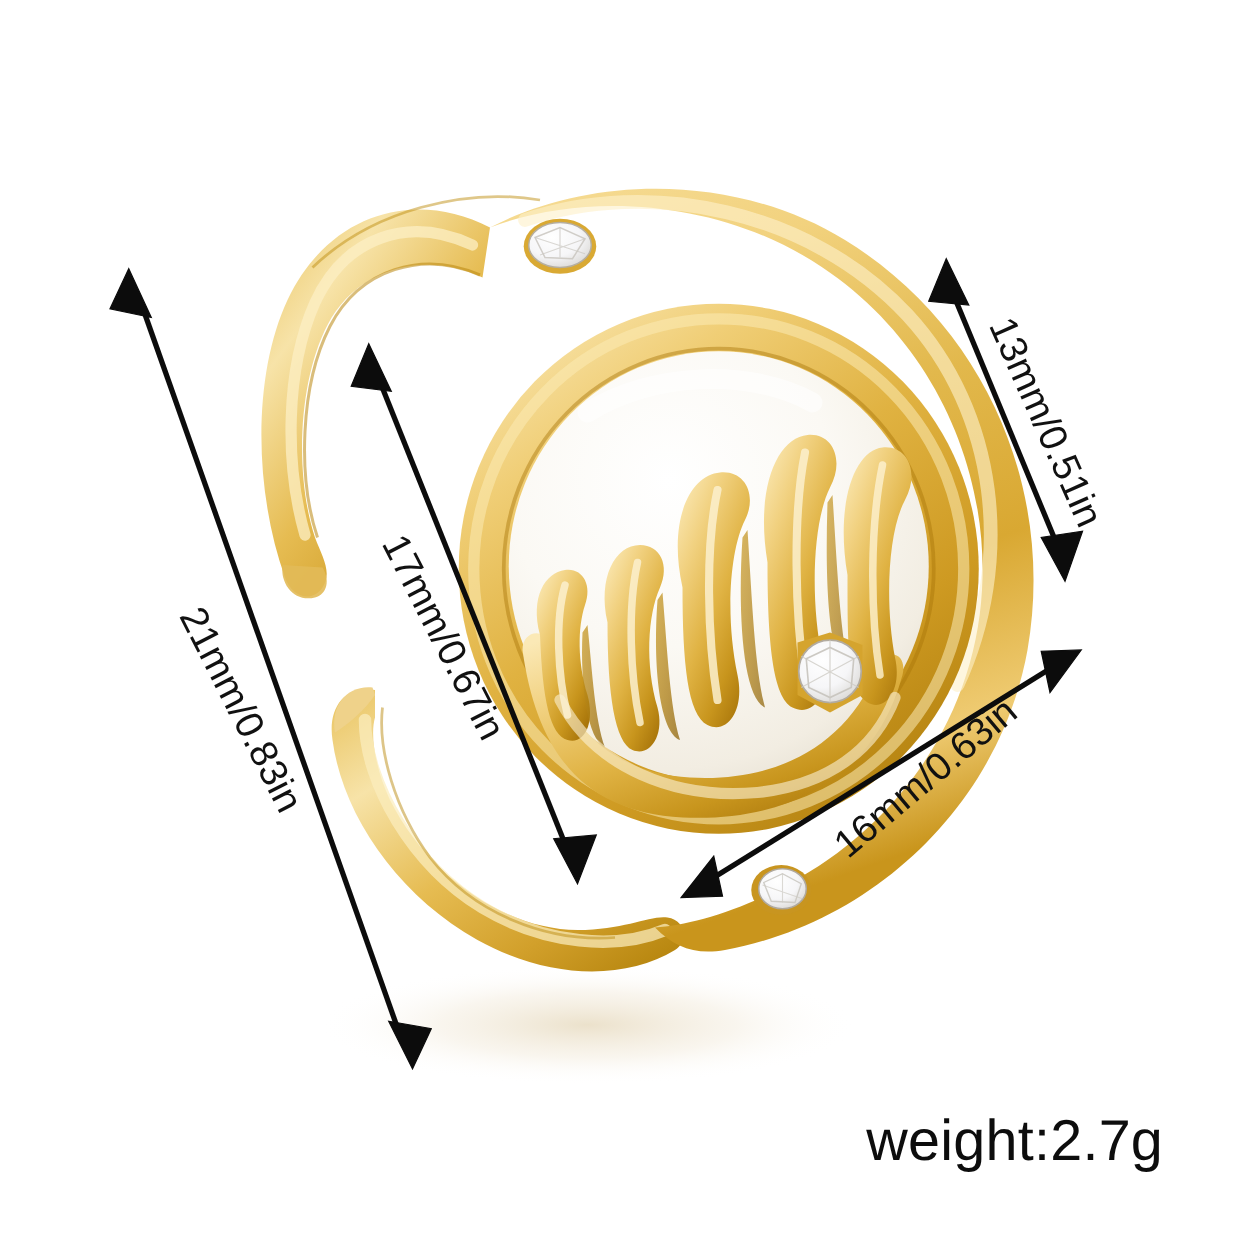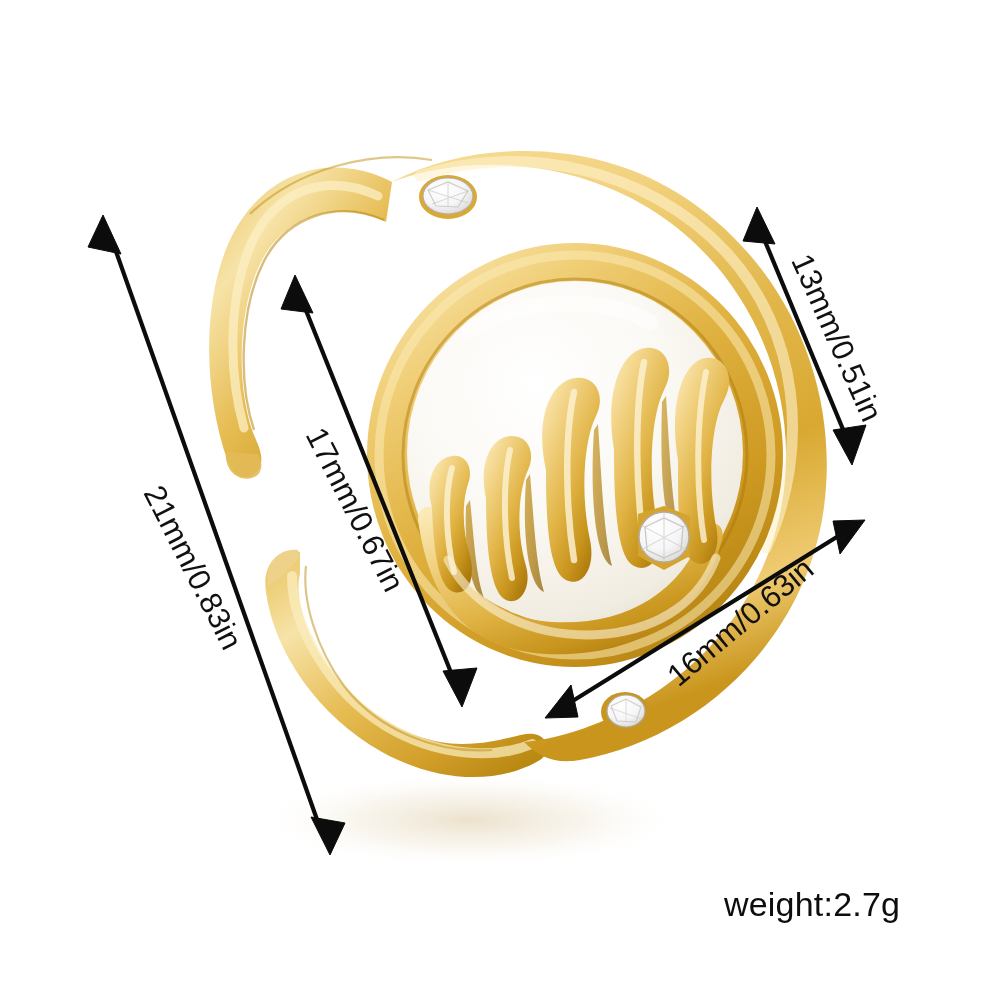--- a/index.html
+++ b/index.html
@@ -27,23 +27,23 @@
   .dim-label {
     position: absolute;
     font-family: "Liberation Sans", sans-serif;
     color: #111111;
     white-space: nowrap;
     transform-origin: 0 50%;
     font-weight: 400;
   }
   #weight-text {
     position: absolute;
-    left: 724px;
+    left: 693px;
     top: 885px;
-    font-size: 34px;
+    font-size: 46px;
     letter-spacing: 0.2px;
     color: #0d0d0d;
     white-space: nowrap;
     font-family: "Liberation Sans", sans-serif;
   }
   .lbl-21 { left: 152px; top: 470px; font-size: 31px; transform: rotate(63deg); }
   .lbl-17 { left: 314px; top: 412px; font-size: 31px; transform: rotate(63deg); }
   .lbl-13 { left: 800px; top: 238px; font-size: 31px; transform: rotate(66deg); }
   .lbl-16 { left: 672px; top: 662px; font-size: 31px; transform: rotate(-40deg); }
 </style>

